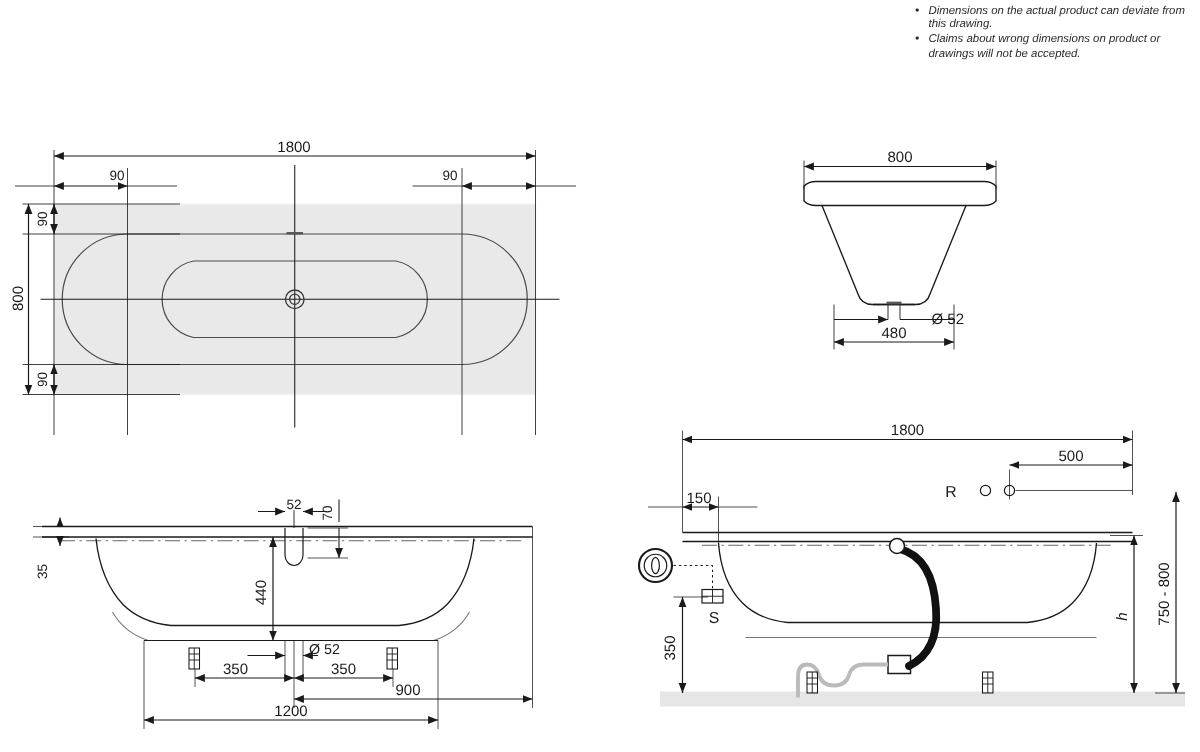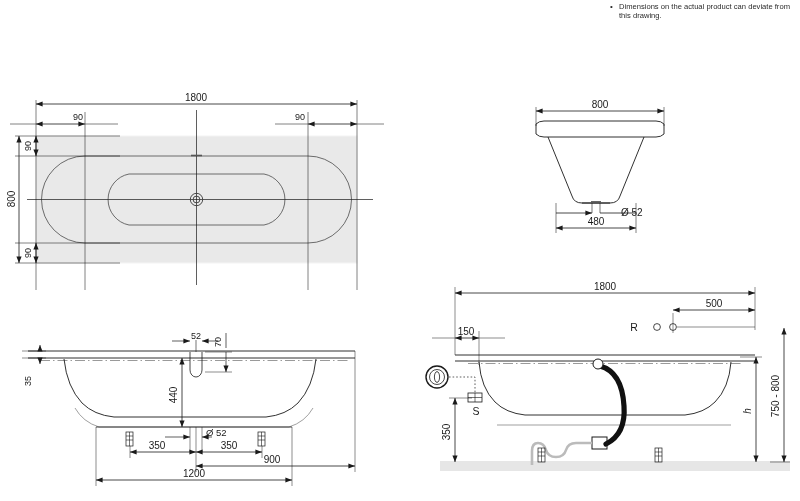--- a/index.html
+++ b/index.html
@@ -1,21 +1,21 @@
 <!DOCTYPE html>
 <html><head>
 <meta charset="utf-8">
 <style>
   html,body{margin:0;padding:0;background:#ffffff;}
   body{width:800px;height:501px;position:relative;overflow:hidden;
        font-family:"Liberation Sans","DejaVu Sans",sans-serif;color:#1a1a1a;}
   .sheet{position:absolute;left:0;top:0;width:800px;height:501px;}
   svg{display:block;}
   .notes{position:absolute;left:610px;top:2px;width:188px;}
-  .notes ul{margin:0;padding:0;list-style:none;}
+  .notes ul{margin:0;padding:0;list-style:none;font-style:italic;}
   .notes li{position:relative;padding-left:9px;font-size:7.6px;line-height:9.2px;
             color:#2b2b2b;margin-bottom:1px;}
   .notes li:before{content:"\2022";position:absolute;left:0px;top:-0.5px;font-size:8px;}
   text{font-family:"Liberation Sans","DejaVu Sans",sans-serif;fill:#1a1a1a;}
 </style>
 </head>
 <body>
 
 <div class="sheet">
 
@@ -266,16 +266,17 @@
     <text x="466" y="335" font-size="10" text-anchor="middle">150</text>
     <text x="476" y="415" font-size="10.5" text-anchor="middle">S</text>
     <text x="450" y="432" font-size="10" text-anchor="middle" transform="rotate(-90 450 432)">350</text>
     <text x="751" y="411" font-size="10" text-anchor="middle" transform="rotate(-90 751 411)" font-style="italic">h</text>
     <text x="779" y="396" font-size="10" text-anchor="middle" transform="rotate(-90 779 396)">750 - 800</text>
   </svg>
 
   <div class="notes">
     <ul>
       <li>Dimensions on the actual product can deviate from this drawing.</li>
+      <li>Claims about wrong dimensions on product or drawings will not be accepted.</li>
     </ul>
   </div>
 
 </div>
 
 </body></html>

